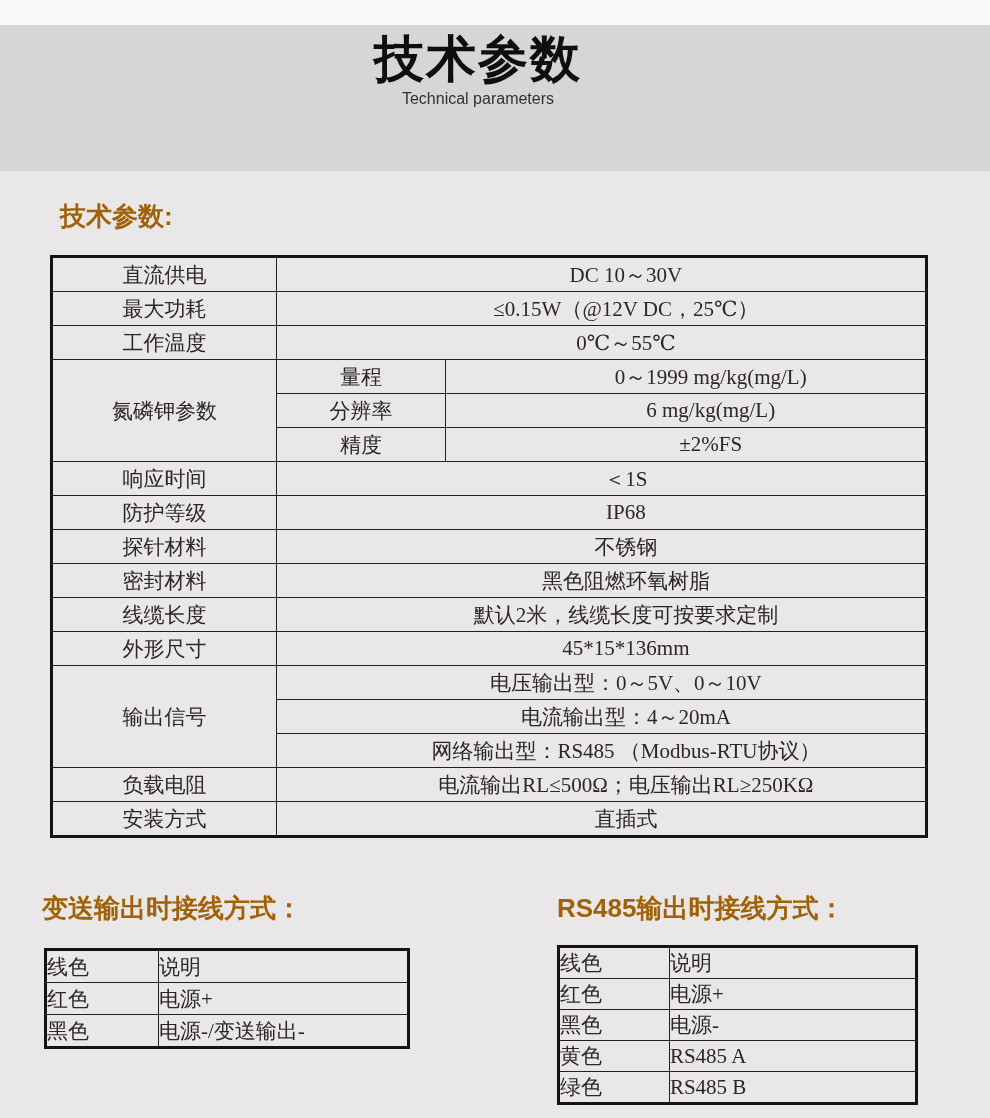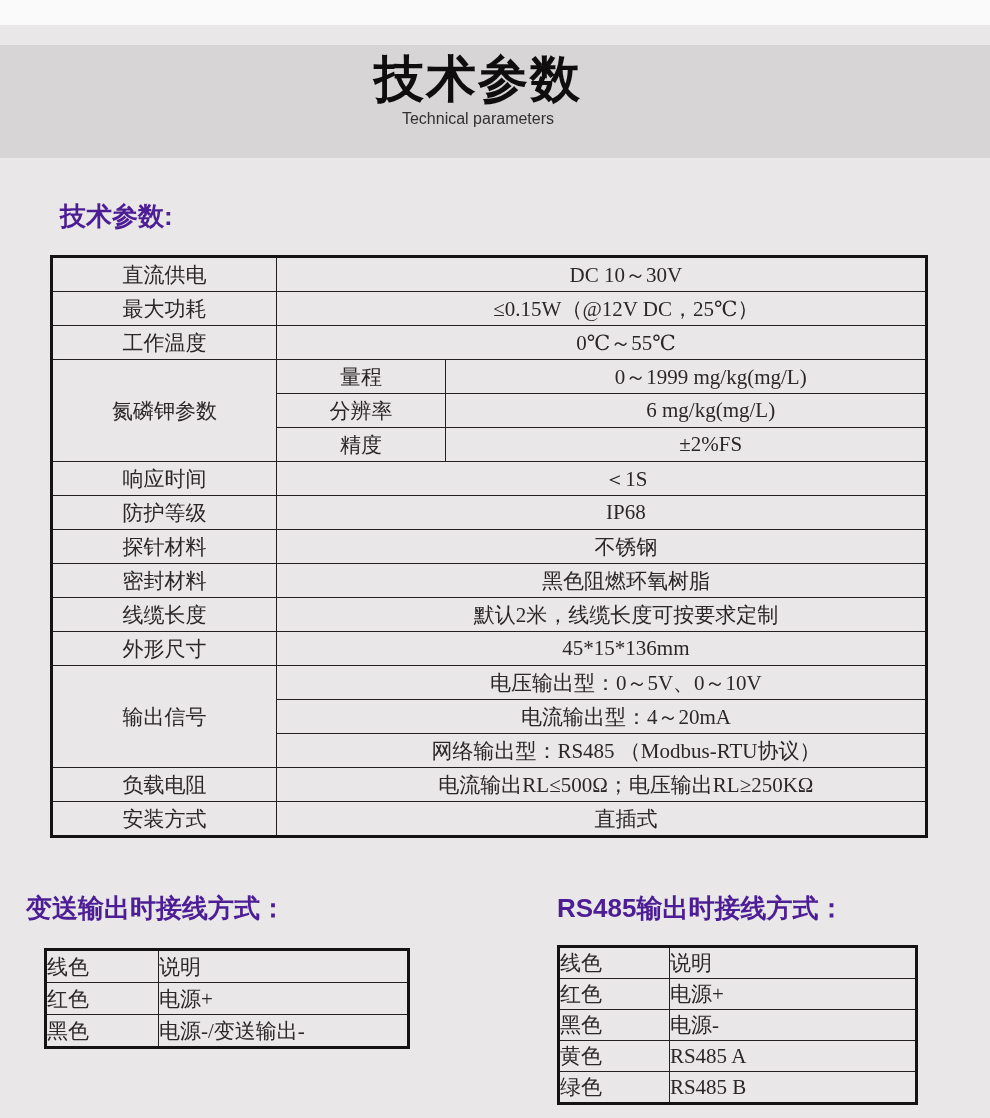--- a/index.html
+++ b/index.html
@@ -7,42 +7,42 @@
     width:990px;height:1118px;
     background:#e9e7e8;
     font-family:"Liberation Serif","DejaVu Serif",serif;
     color:#2b2627;
   }
   .page{position:relative;width:990px;height:1118px;overflow:hidden;}
 
   
   .top-strip{position:absolute;left:0;top:0;width:990px;height:25px;background:#fbfafa;}
   .header-band{
-    position:absolute;left:0;top:25px;width:990px;height:113px;
-    background:#d7d5d6;text-align:center;box-sizing:border-box;padding-right:34px;margin-top:20px;
+    position:absolute;left:0;top:25px;width:990px;height:146px;
+    background:#d7d5d6;text-align:center;box-sizing:border-box;padding-right:34px;
   }
   .header-title{
     margin:6px 0 0 0;
     font-family:"Liberation Sans","DejaVu Sans",sans-serif;
     font-weight:bold;font-size:50px;line-height:56px;color:#0f0d0e;letter-spacing:2px;
   }
   .header-sub{
     margin:0;
     font-family:"Liberation Sans","DejaVu Sans",sans-serif;
     font-size:16px;line-height:24px;color:#333031;
   }
 
   
   .sec-heading{
     position:absolute;
     font-family:"Liberation Sans","DejaVu Sans",sans-serif;
-    font-weight:bold;font-size:26px;color:#4c1d95;white-space:nowrap;
+    font-weight:bold;font-size:26px;color:#a16207;white-space:nowrap;
   }
   #spec-heading{left:60px;top:199px;}
-  #wire-left-heading{left:26px;top:891px;}
+  #wire-left-heading{left:42px;top:891px;}
   #wire-right-heading{left:557px;top:891px;}
 
   
   table{border-collapse:collapse;table-layout:fixed;}
   td{vertical-align:middle;padding:0;overflow:hidden;white-space:nowrap;}
 
   table.spec{
     position:absolute;left:50px;top:255px;width:878px;
     border:3px solid #161314;
   }

